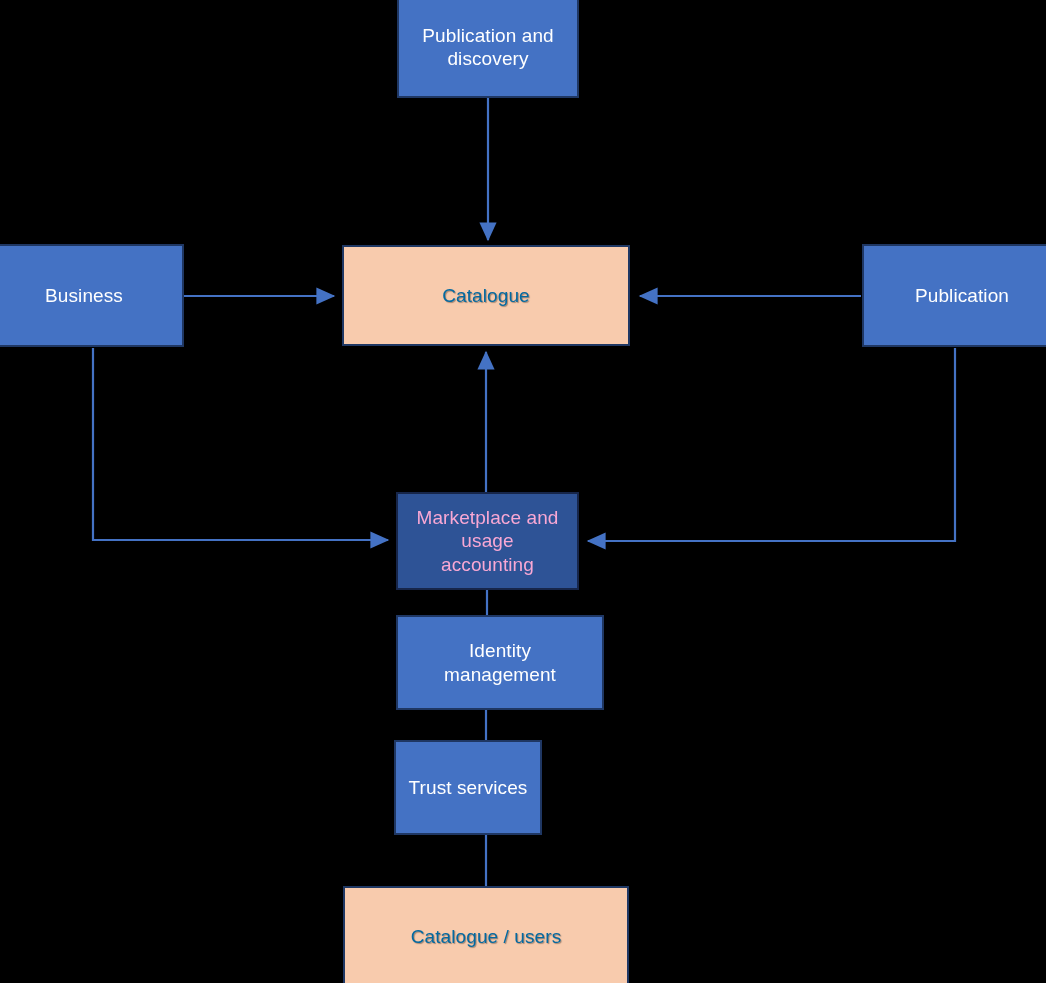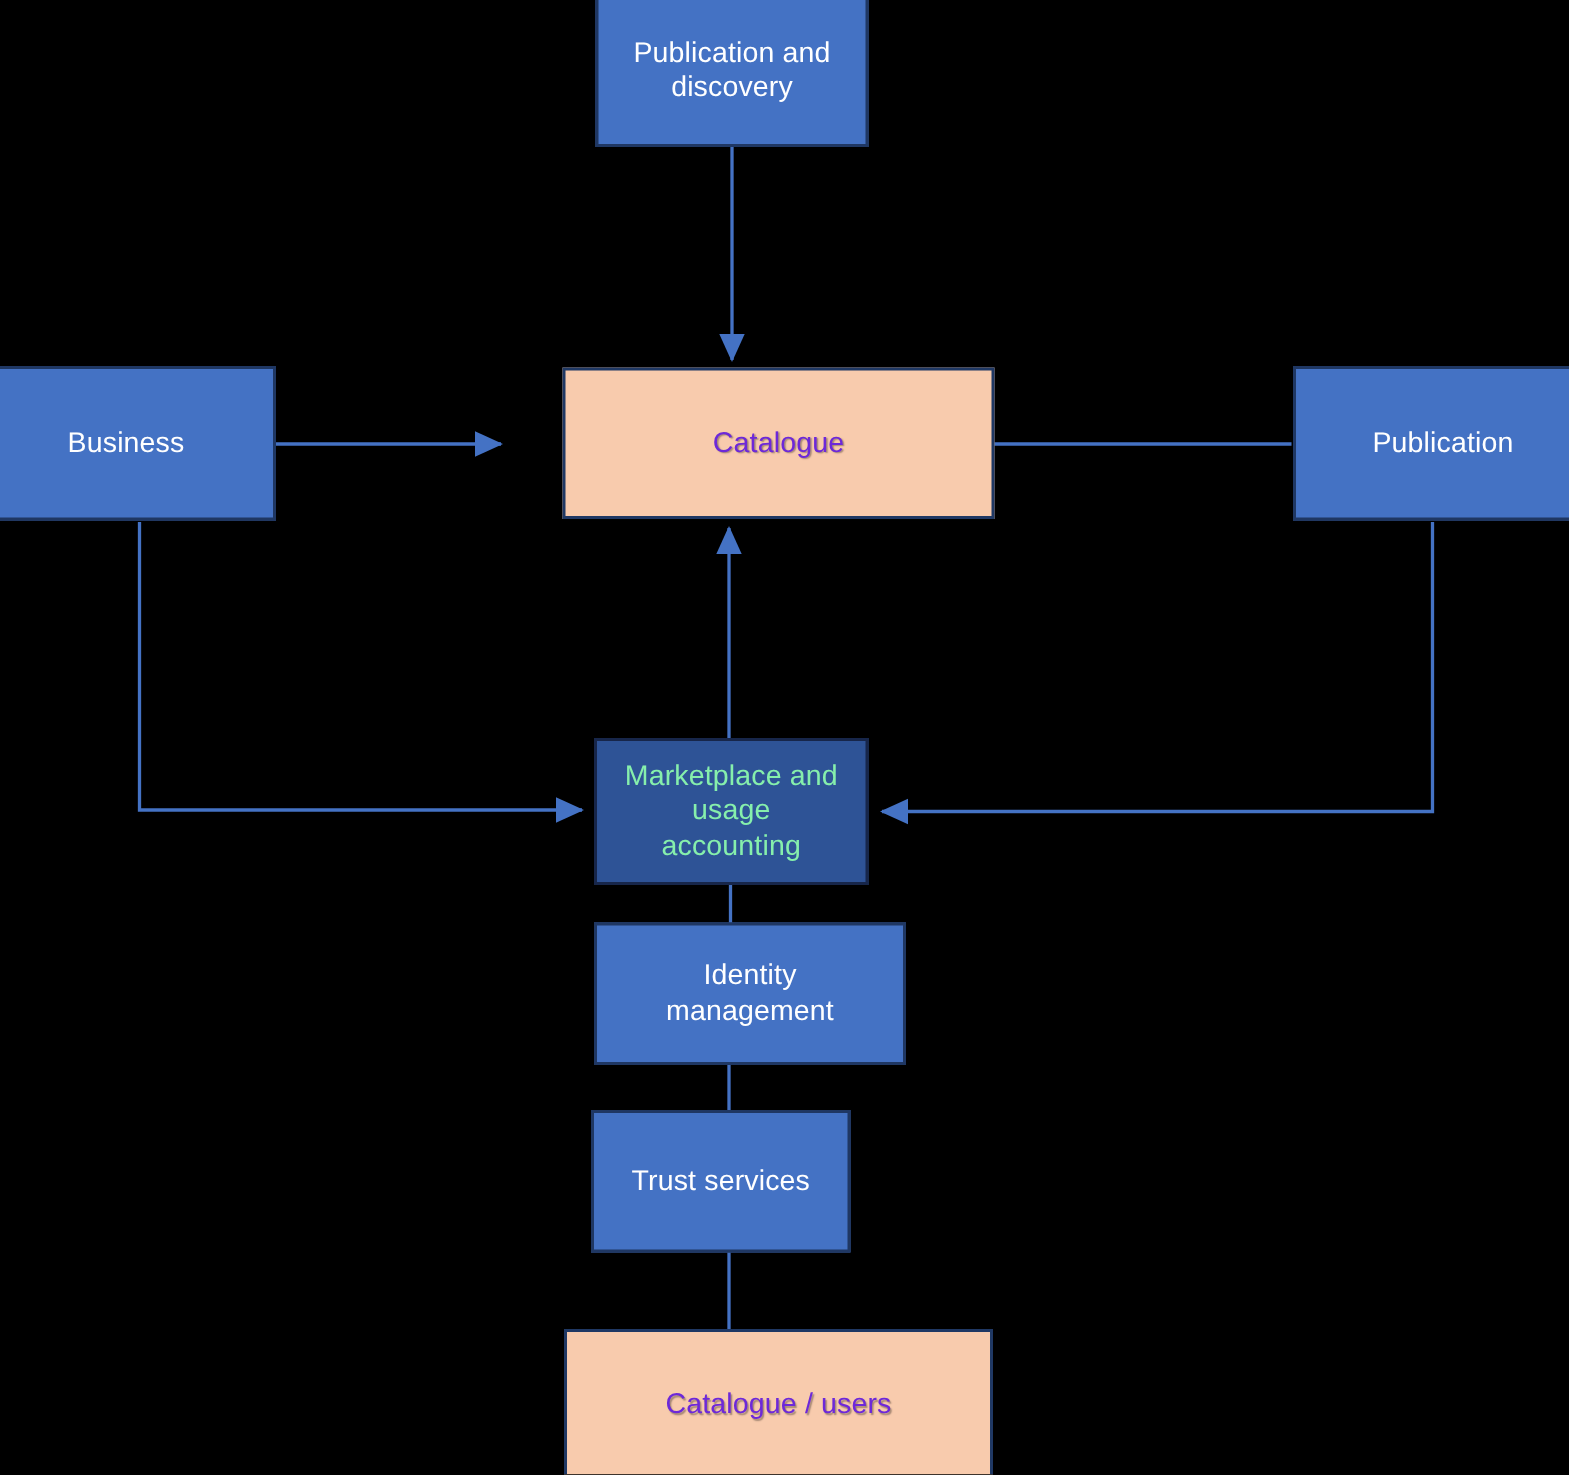--- a/index.html
+++ b/index.html
@@ -38,27 +38,26 @@
     z-index: 5;
   }
   .node-blue {
     background: #4472C4;
     border-color: #1F3763;
     color: #FFFFFF;
   }
   .node-darkblue {
     background: #2E5396;
     border-color: #17264A;
-    color: #86efac;
+    color: #f9a8d4;
   }
   .node-peach {
     background: #F8CBAD;
     border-color: #1F3864;
-    color: #6d28d9;
-    margin-left: 33px;
+    color: #0369a1;
   }
   .node-label {
     display: block;
     padding: 0 8px;
     white-space: pre-line;
   }
   .node-peach .node-label {
     text-shadow: 1px 1px 1px rgba(0,0,0,0.35);
   }
 </style>
@@ -102,21 +101,21 @@
       </div>
       <div class="node node-darkblue" style="left: 396px; top: 492px; width: 183px; height: 98px;">
         <span class="node-label">Marketplace and
 usage
 accounting</span>
       </div>
       <div class="node node-blue" style="left: 396px; top: 615px; width: 208px; height: 95px;">
         <span class="node-label">Identity
 management</span>
       </div>
-      <div class="node node-blue" style="left: 394px; top: 740px; width: 173px; height: 95px;">
+      <div class="node node-blue" style="left: 394px; top: 740px; width: 148px; height: 95px;">
         <span class="node-label">Trust  services</span>
       </div>
       <div class="node node-peach" style="left: 343px; top: 886px; width: 286px; height: 101px;">
         <span class="node-label">Catalogue / users</span>
       </div>
     </div>
 
 </div>
 
 </body></html>

